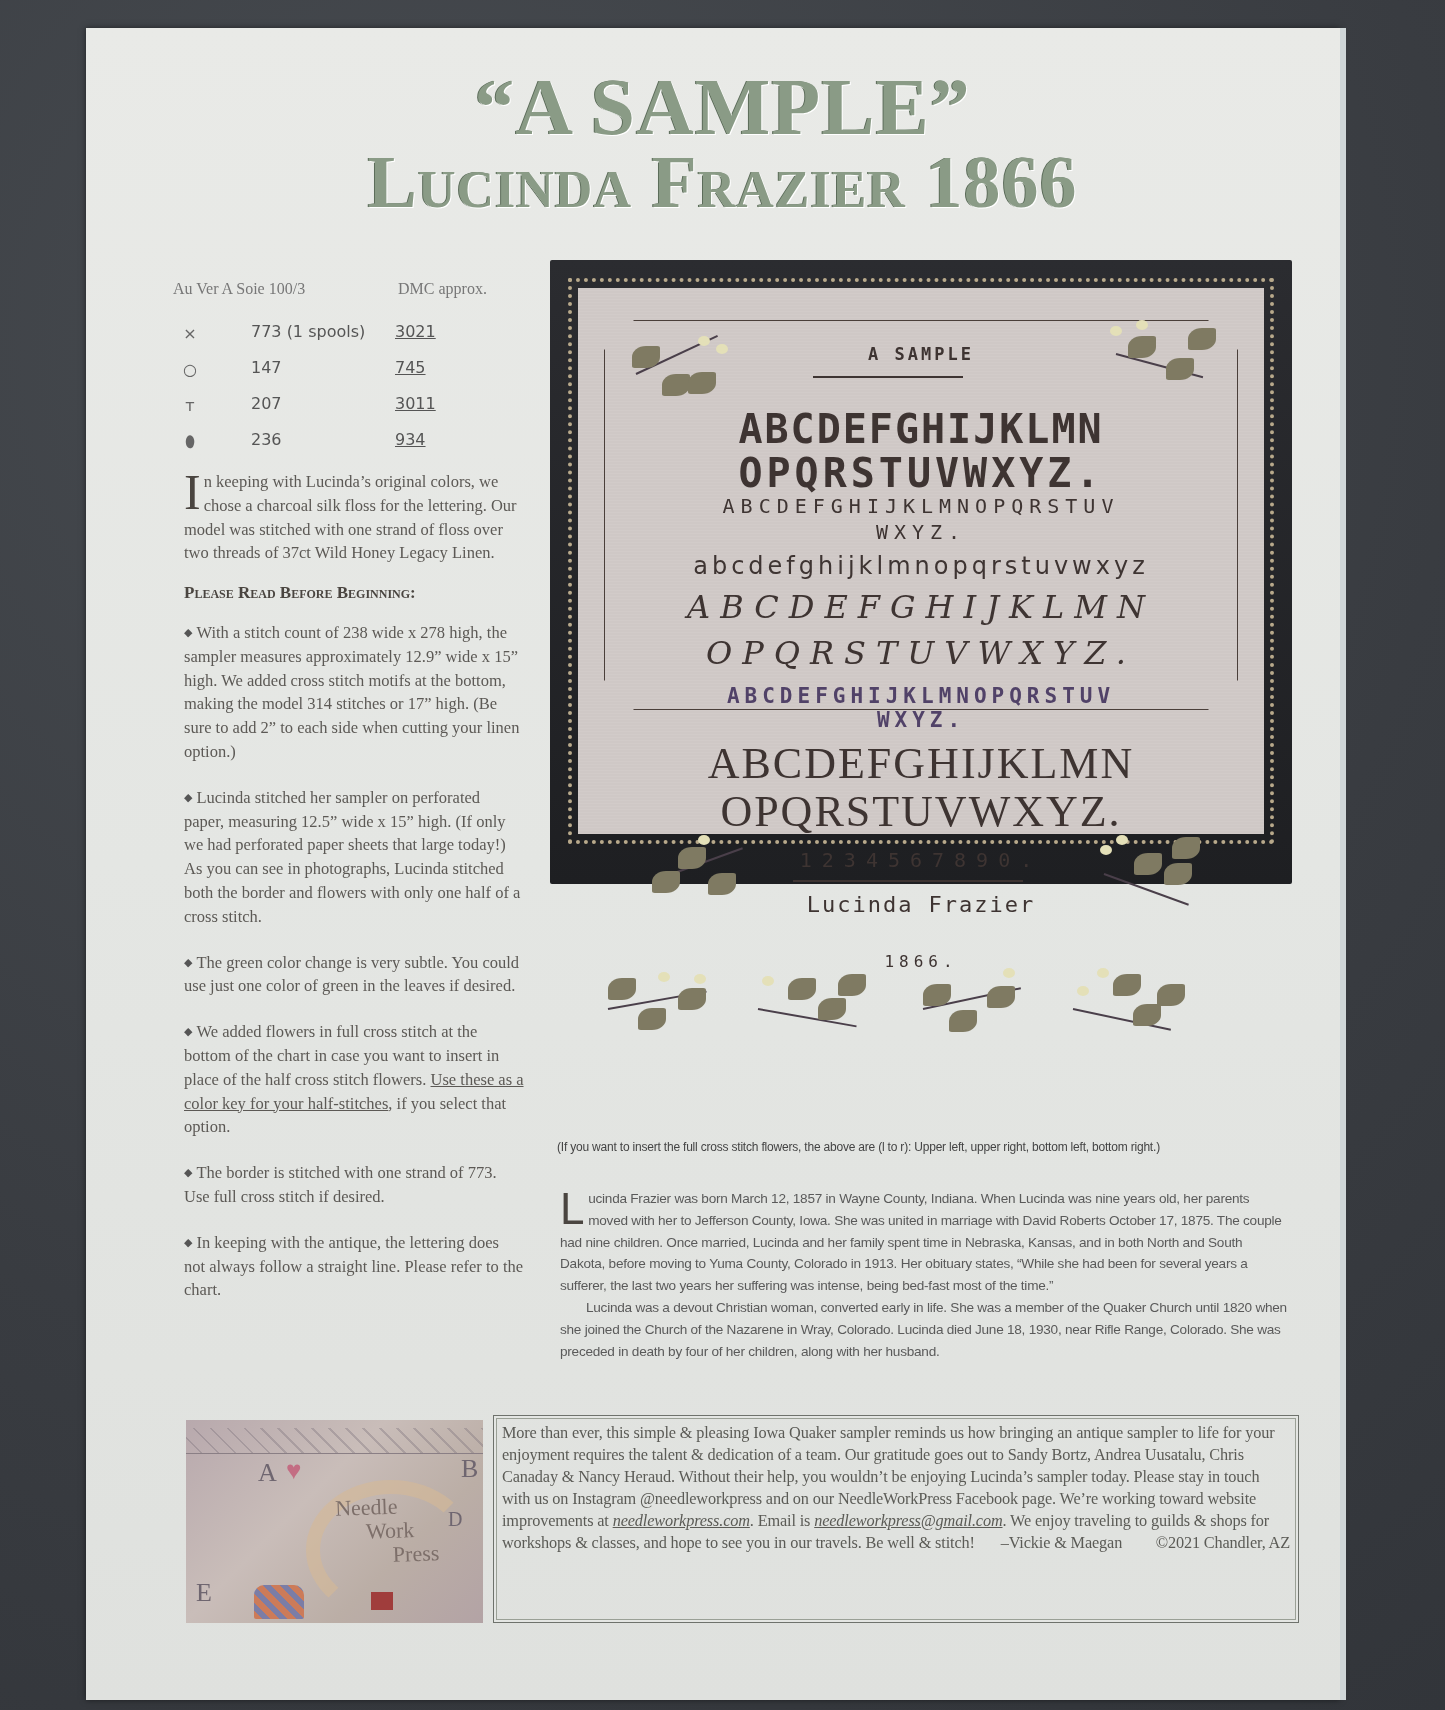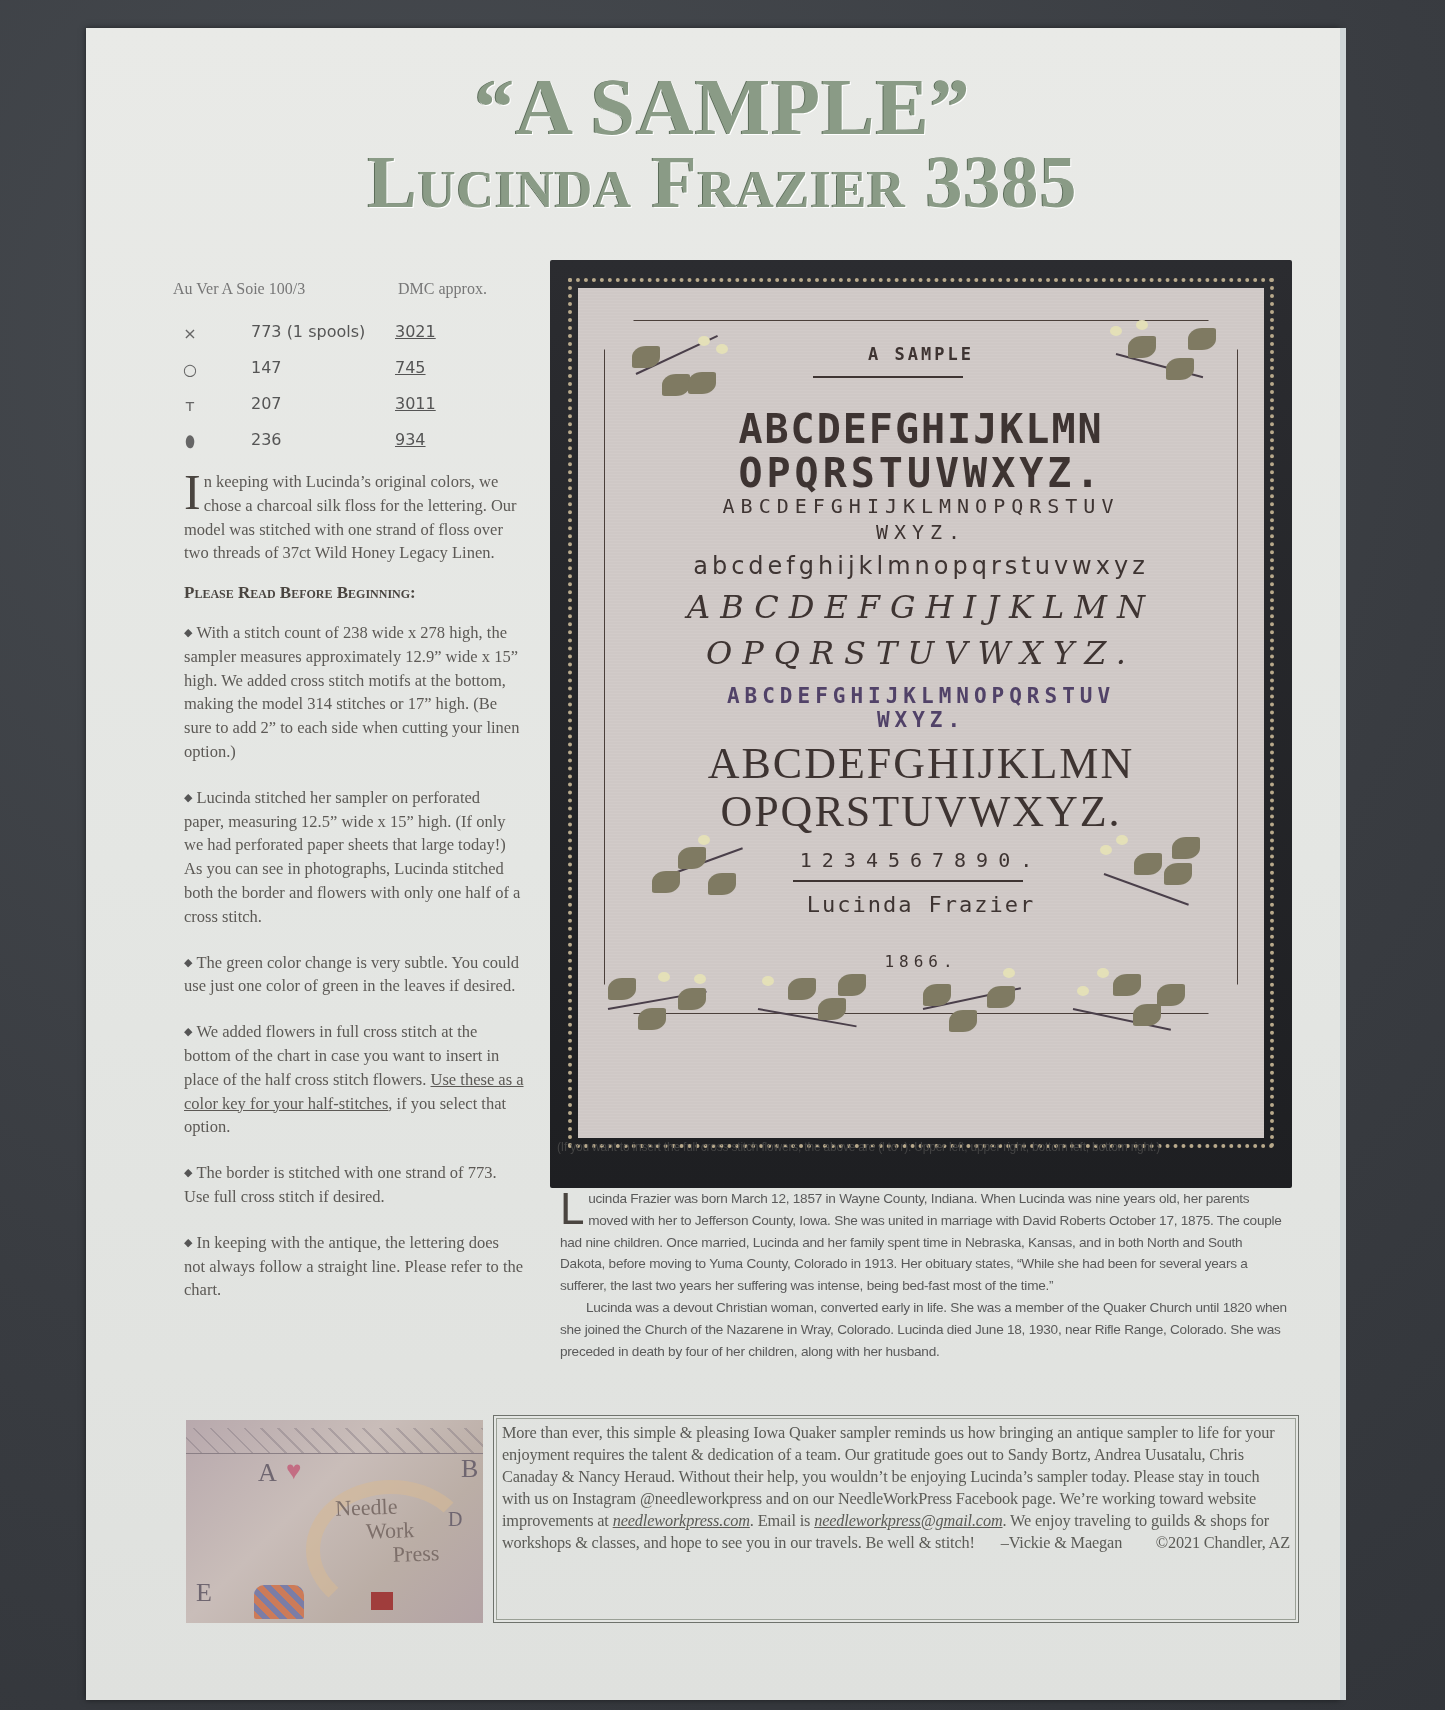--- a/index.html
+++ b/index.html
@@ -43,21 +43,21 @@
   .intro { margin-bottom: 16px; }
   .dropcap {
     float: left; font-size: 50px; line-height: 40px; margin: 2px 3px 0 0; color: #4a4540;
   }
   .section-head { font-variant: small-caps; font-weight: bold; color: #4a4540; font-size: 17px; margin-bottom: 16px; }
   .bullet { margin-bottom: 22px; }
   .bullet .dia { font-size: 11px; vertical-align: 2px; margin-right: 4px; color: #555; }
   .ul { text-decoration: underline; }
 
   .frame {
-    position: absolute; left: 550px; top: 260px; width: 742px; height: 928px;
+    position: absolute; left: 550px; top: 260px; width: 742px; height: 624px;
     background: linear-gradient(180deg, #2b2c30, #1e1f22);
     border-radius: 2px;
   }
   .frame-inner {
     position: absolute; left: 18px; top: 18px; right: 18px; bottom: 40px;
     border: 4px dotted #b8a98b; padding: 0;
   }
   .linen {
     position: absolute; left: 6px; top: 6px; right: 6px; bottom: 6px;
     background: #cfc8c6;
@@ -128,21 +128,21 @@
   }
   .link { text-decoration: underline; font-style: italic; }
 </style>
 </head>
 <body>
 
 <div class="paper"></div>
 <div class="paper-edge"></div>
 
 <div class="title1">“A SAMPLE”</div>
-<div class="title2">Lucinda Frazier 3385</div>
+<div class="title2">Lucinda Frazier 1866</div>
 
 <div class="legend-head a">Au Ver A Soie 100/3</div>
 <div class="legend-head b">DMC approx.</div>
 
 <div class="legend-row" style="top:322px">
   <span class="sym">×</span>
   <span class="avs">773 (1 spools)</span>
   <span class="dmc">3021</span>
 </div>
 <div class="legend-row" style="top:358px">

